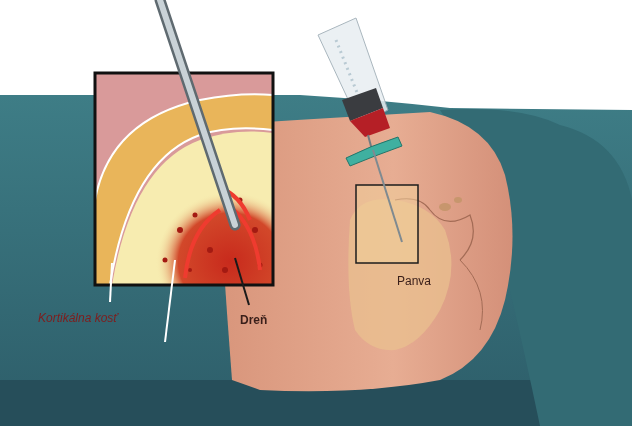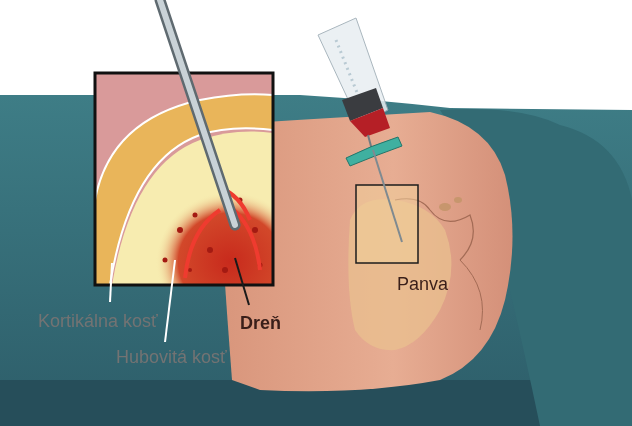--- a/index.html
+++ b/index.html
@@ -1,19 +1,19 @@
 <!DOCTYPE html>
 <html><head>
 <meta charset="utf-8">
 <style>
   html,body{margin:0;padding:0;background:#ffffff;}
   #stage{position:relative;width:632px;height:426px;overflow:hidden;background:#ffffff;font-family:"Liberation Sans",sans-serif;}
   svg{position:absolute;left:0;top:0;}
-  .lbl{position:absolute;font-size:18px;white-space:nowrap;}
-  .lbl.light{color:#737373;}
+  .lbl{position:absolute;font-size:12px;white-space:nowrap;}
+  .lbl.light{color:#7f1d1d;font-style:italic;}
   .lbl.dark{color:#3a1f1a;}
 </style>
 </head>
 <body>
 
 <div id="stage">
   <svg width="632" height="426" viewBox="0 0 632 426">
     <defs>
       <linearGradient id="drapeG" x1="0" y1="0" x2="0" y2="1">
         <stop offset="0" stop-color="#3e7d86"></stop>
@@ -99,16 +99,15 @@
     </g>
 
     <g stroke="#ffffff" stroke-width="2">
       <line x1="112" y1="263" x2="110" y2="302"></line>
       <line x1="175" y1="260" x2="165" y2="342"></line>
       <line x1="235" y1="258" x2="249" y2="305" stroke="#1a1a1a"></line>
     </g>
   </svg>
 
   <div class="lbl light" style="left:38px;top:311px;">Kortikálna kosť</div>
-  <div class="lbl light" style="left:116px;top:347px;">Hubovitá kosť</div>
   <div class="lbl dark" style="left:240px;top:313px;font-weight:bold;">Dreň</div>
   <div class="lbl dark" style="left:397px;top:274px;">Panva</div>
 </div>
 
 </body></html>

